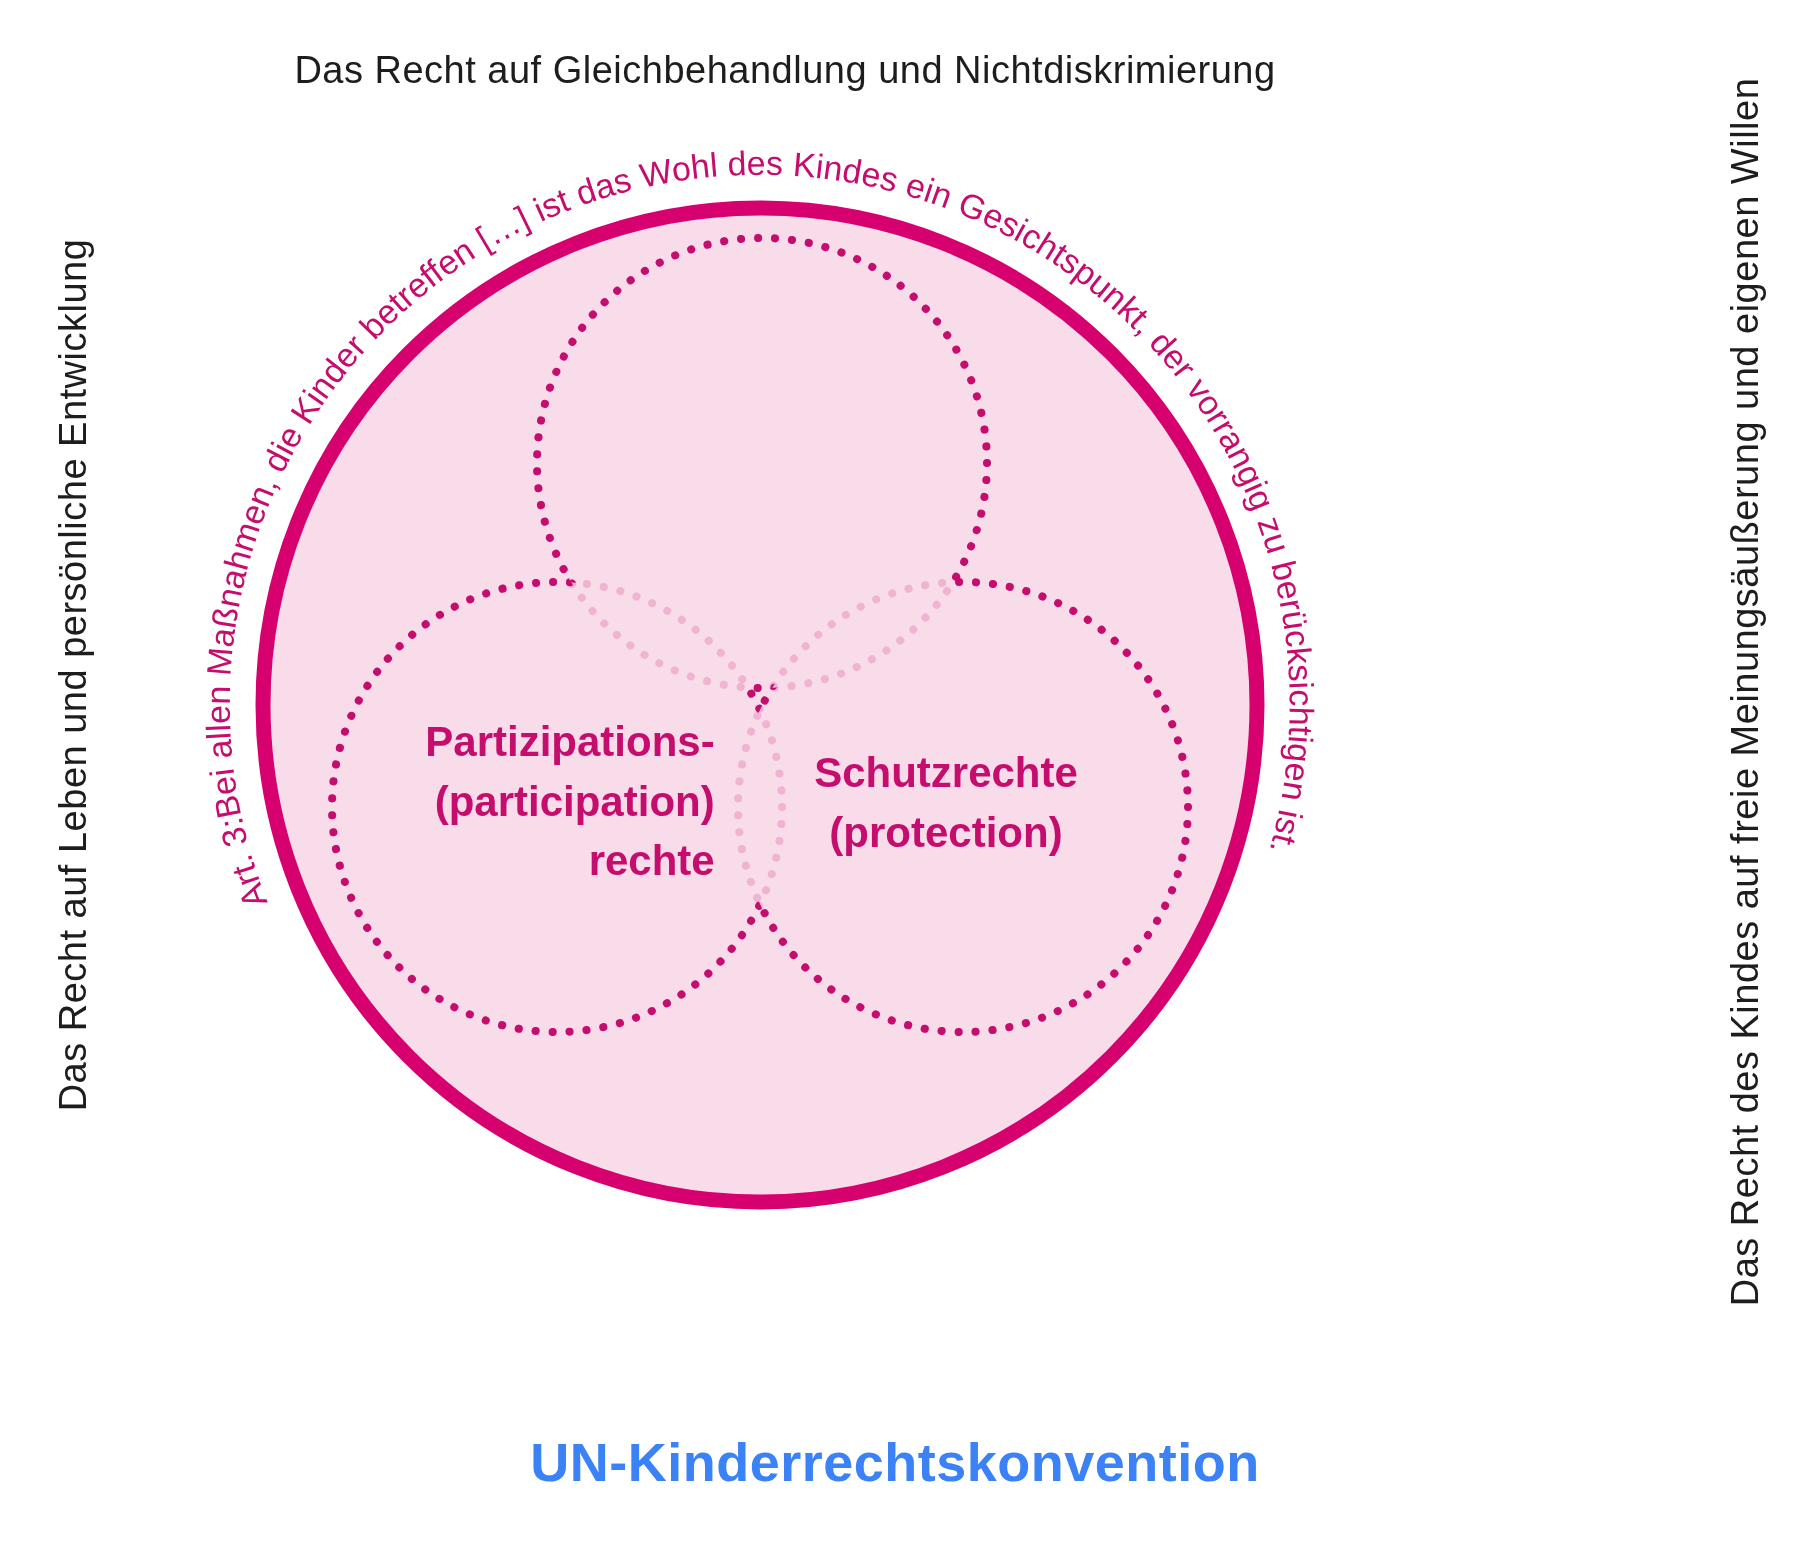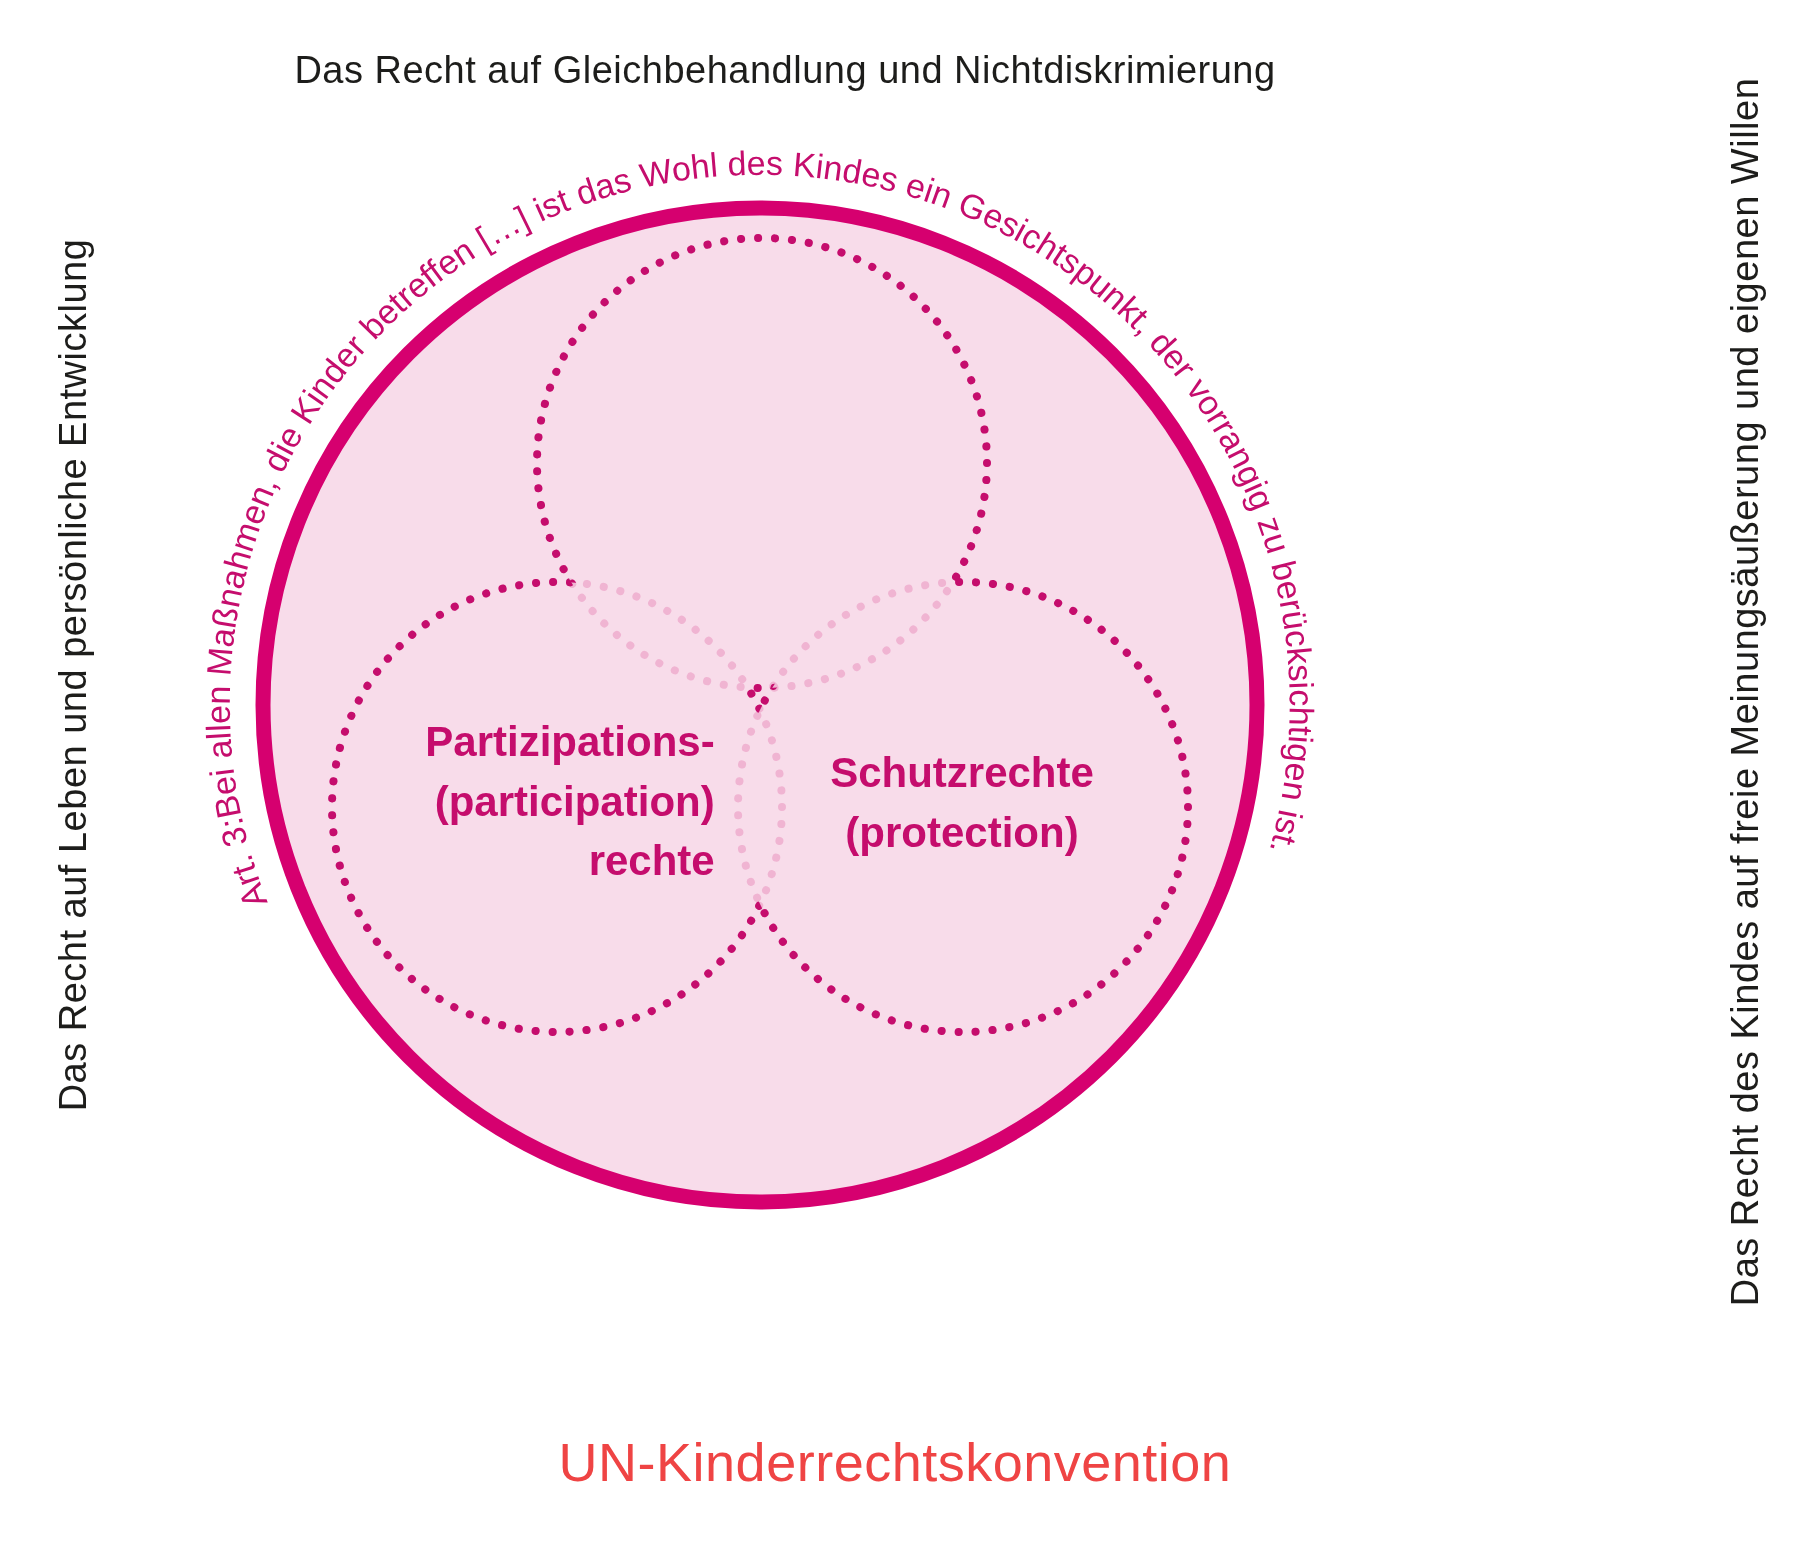--- a/index.html
+++ b/index.html
@@ -19,22 +19,22 @@
   }
   .abs.rot90 { transform: translate(-50%, -50%) rotate(-90deg); }
   .side-caption {
     font-size: 38px;
     font-weight: 400;
     color: #1d1d1b;
     letter-spacing: 0.5px;
   }
   .diagram-title {
     font-size: 54px;
-    font-weight: 400;
-    color: #ef4444;
+    font-weight: 700;
+    color: #3b82f6;
     letter-spacing: 0.5px;
   }
   .venn-label {
     text-align: center;
     color: #c50d6d;
     font-size: 42px;
     font-weight: 700;
     line-height: 1.42;
   }
   .arc-text {
@@ -97,18 +97,18 @@
 
   <div class="abs venn-label" style="left:755px; top:467px;">
   </div>
 
   <div class="abs venn-label" style="left:570px; top:801px;text-align:right;">
     <div>Partizipations-</div>
     <div>(participation)</div>
     <div>rechte</div>
   </div>
 
-  <div class="abs venn-label" style="left:946px; top:803px;margin-left:16px;">
+  <div class="abs venn-label" style="left:946px; top:803px;">
     <div>Schutzrechte</div>
     <div>(protection)</div>
   </div>
 
 </div>
 
 </body></html>

